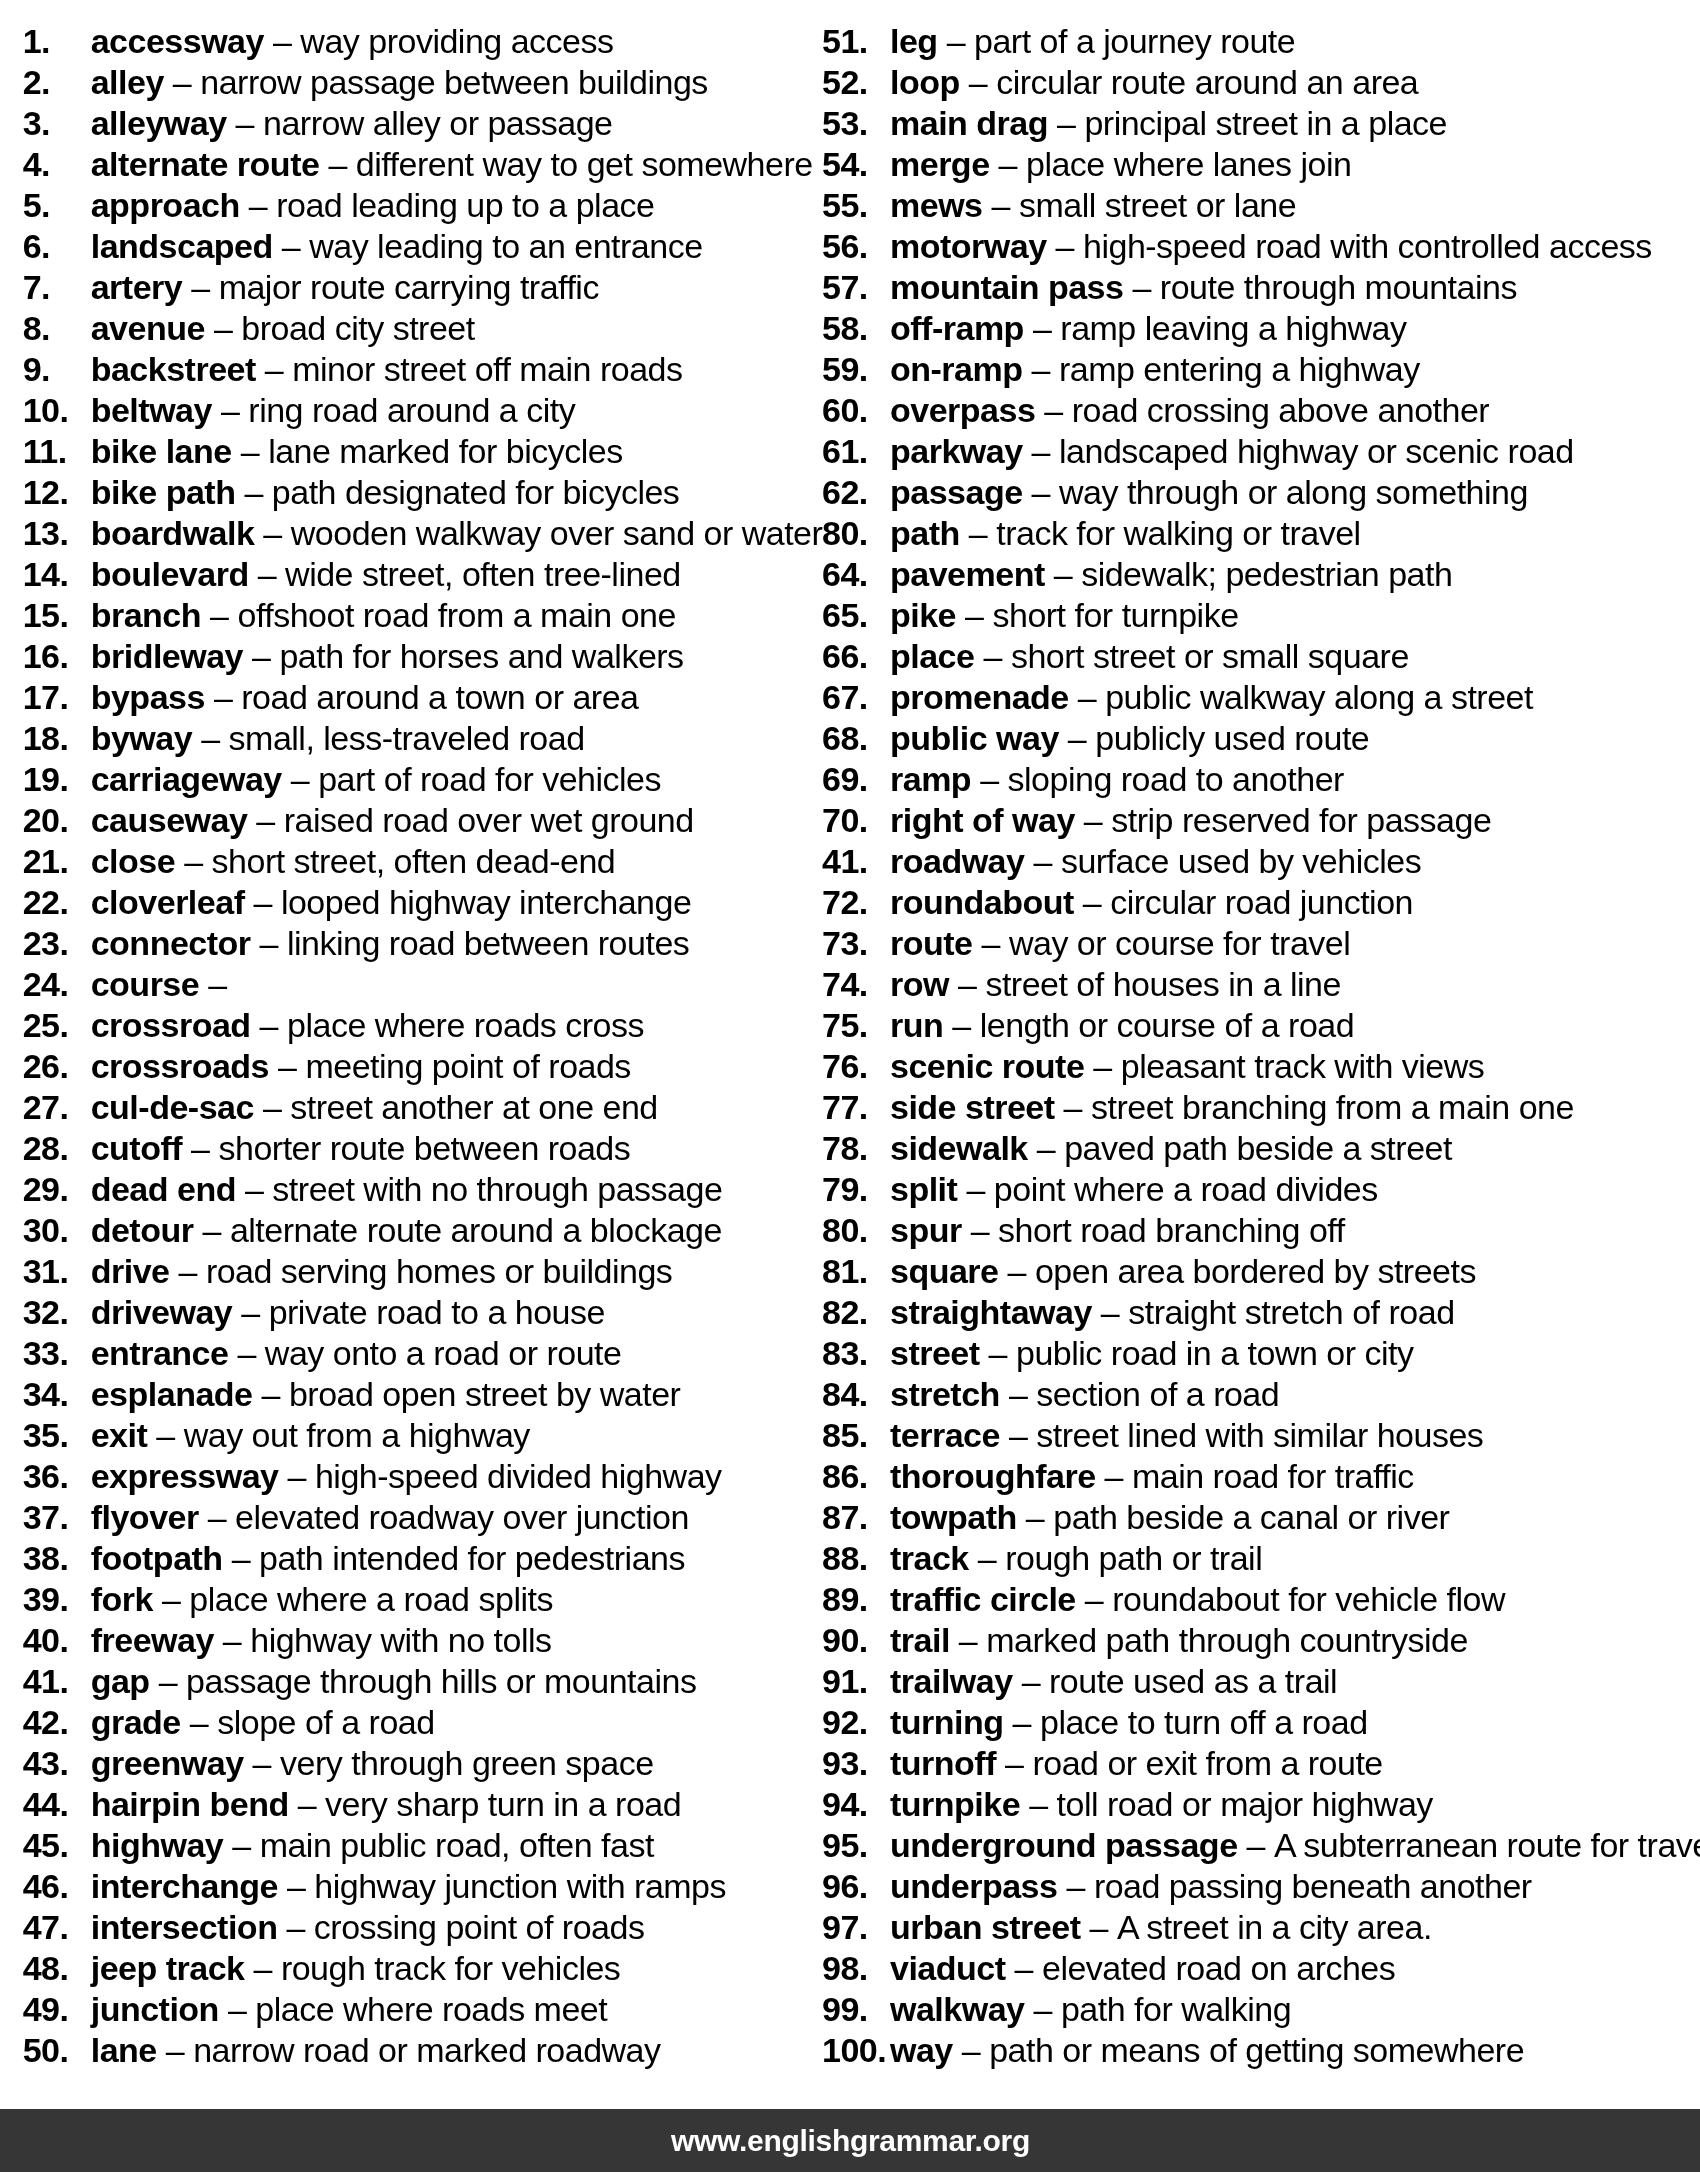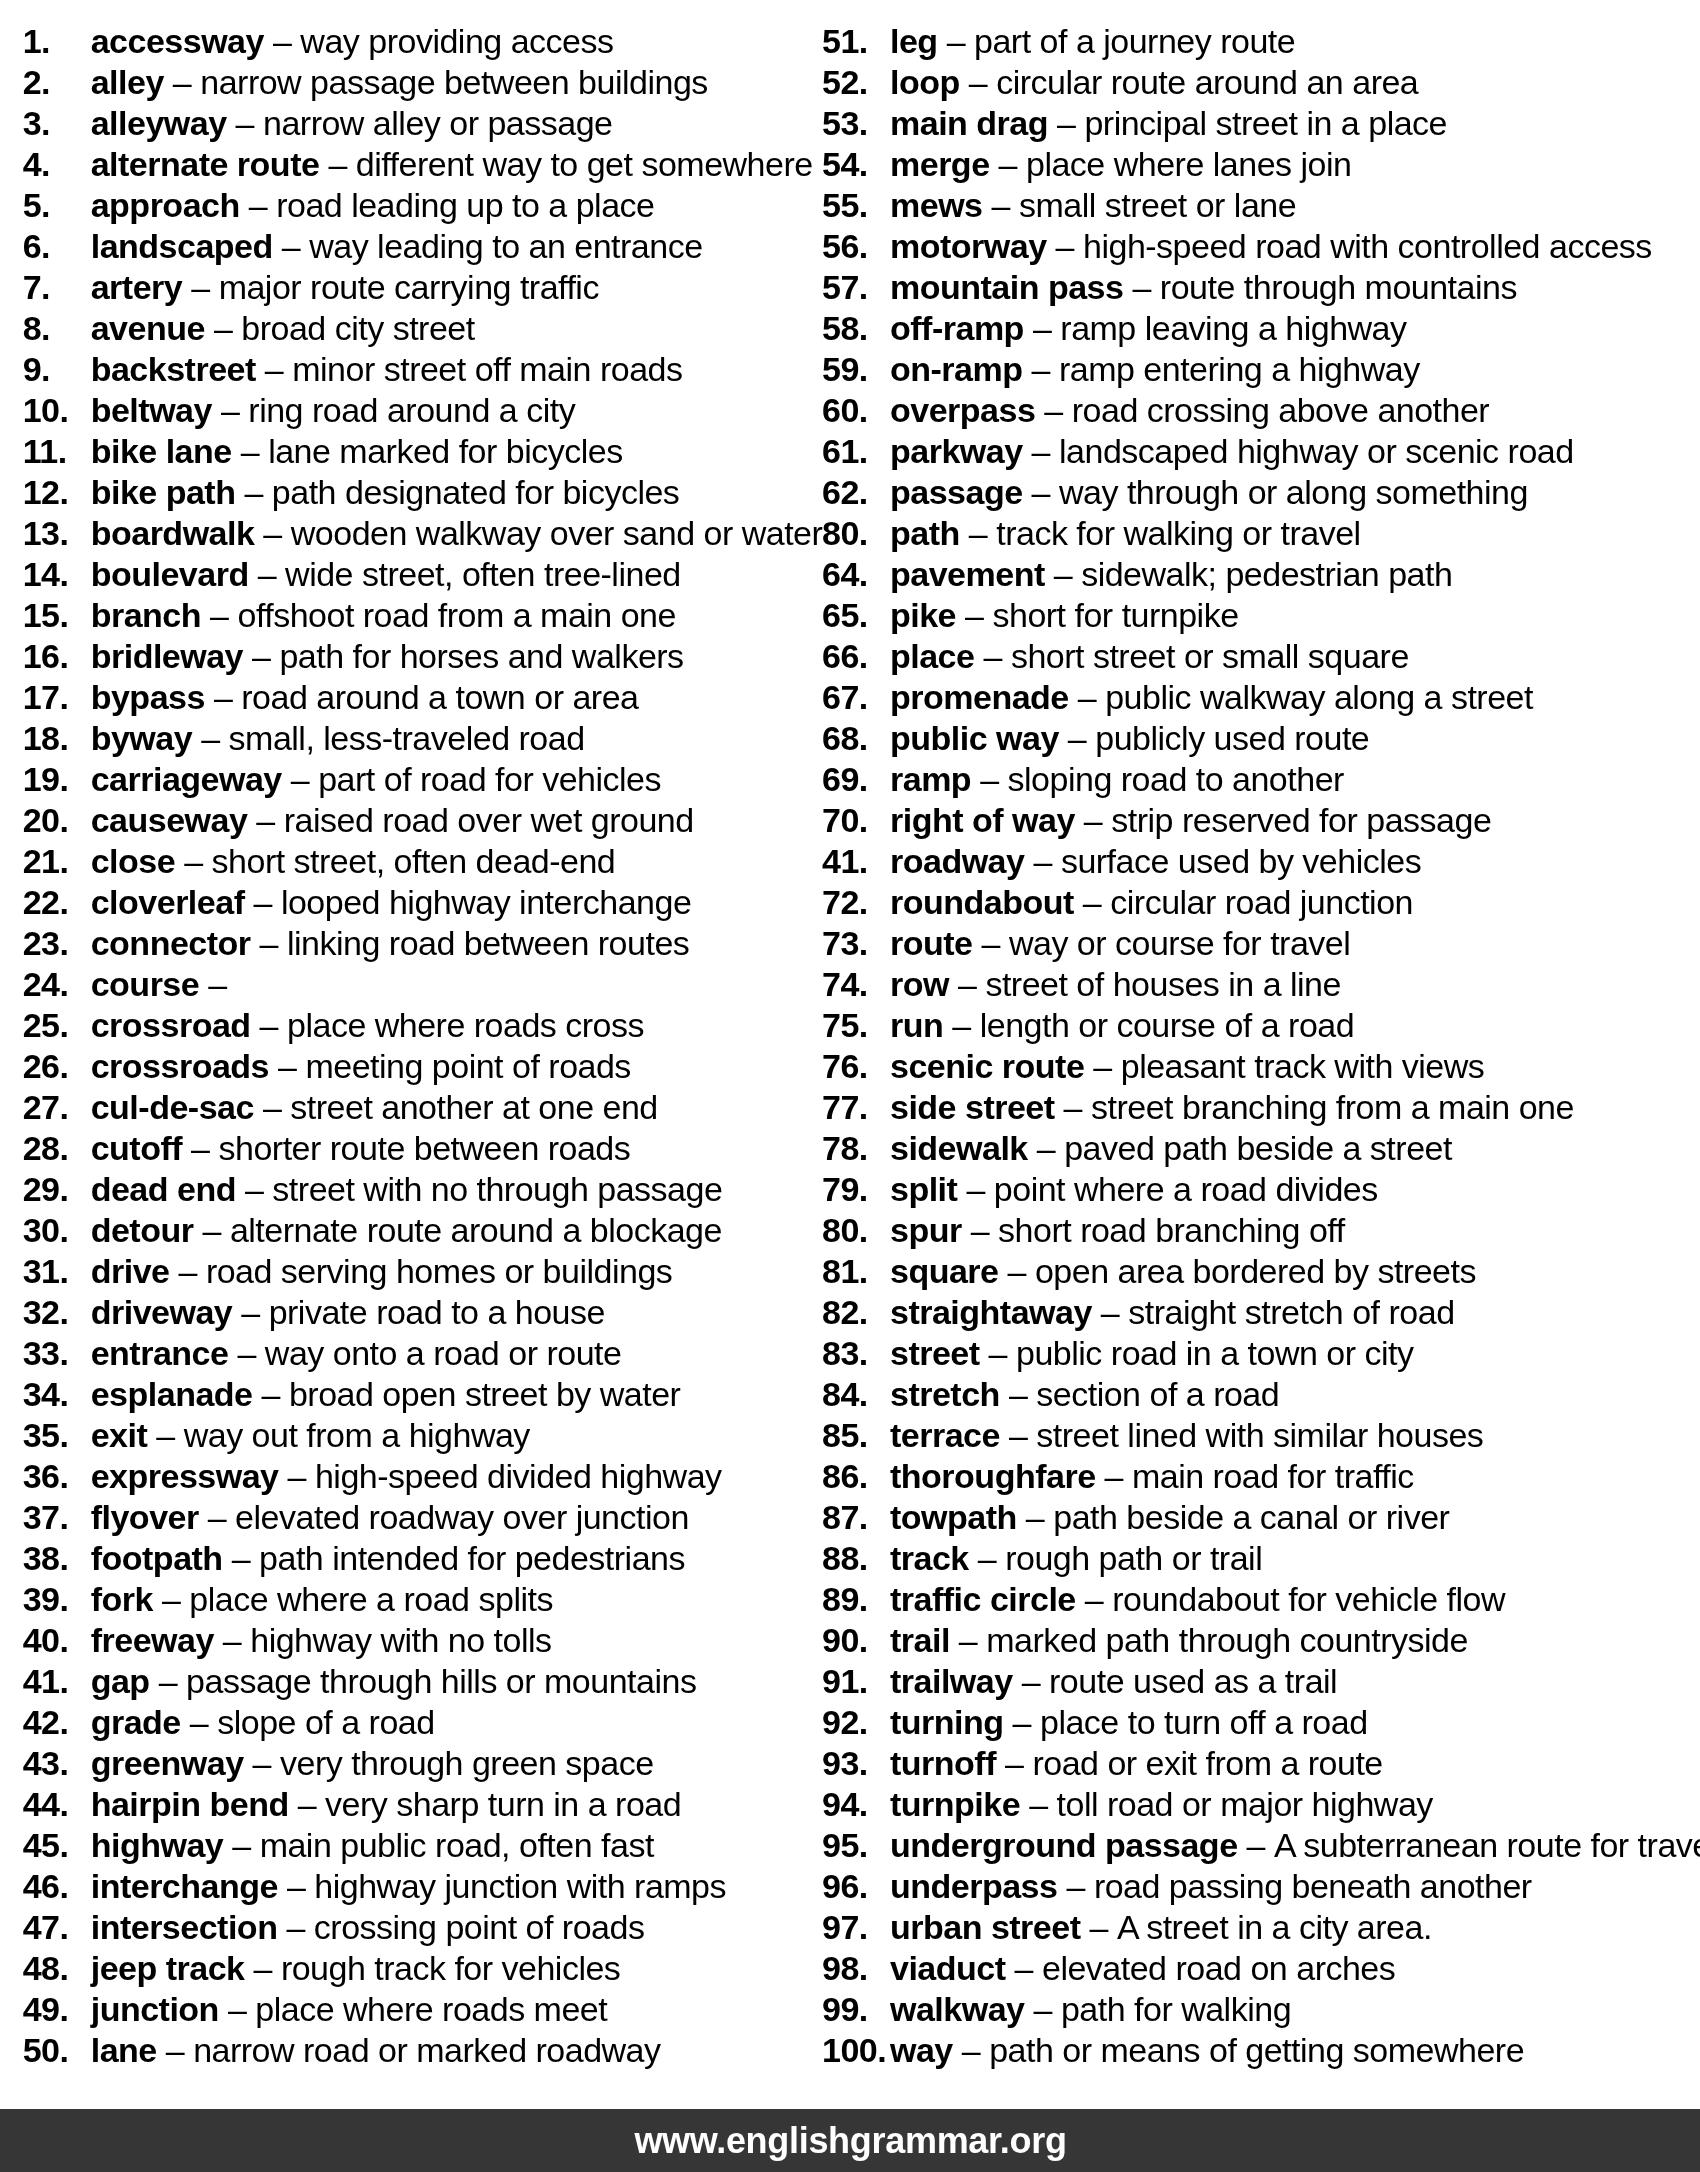--- a/index.html
+++ b/index.html
@@ -44,21 +44,21 @@
     left: 0;
     top: 2109px;
     width: 100%;
     height: 63px;
     background: #363636;
     text-align: center;
   }
   .footer span {
     color: #ffffff;
     font-weight: 700;
-    font-size: 36px;
+    font-size: 30px;
     line-height: 63px;
     letter-spacing: -0.3px;
   }
 </style>
 </head>
 <body>
 
 <div class="page">
   <div class="col col-left" id="col-left">
       <div class="item">

